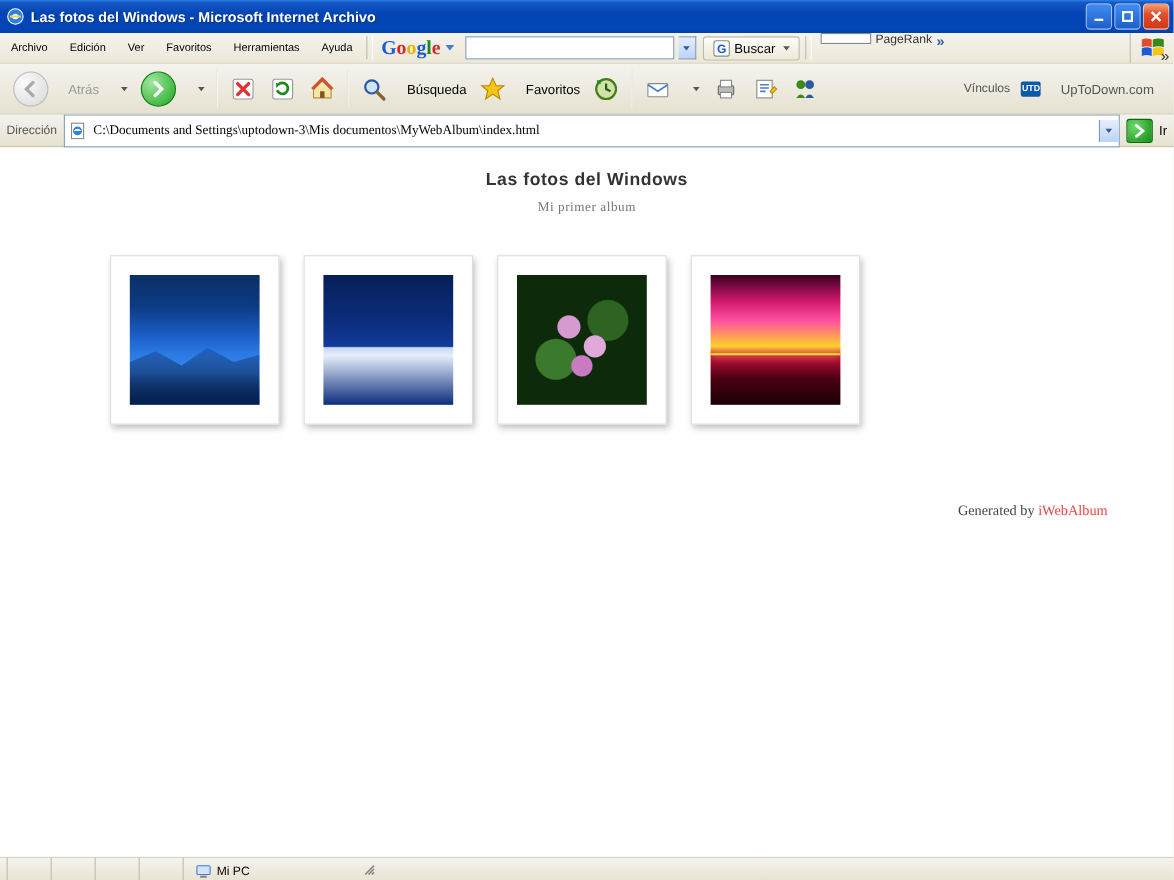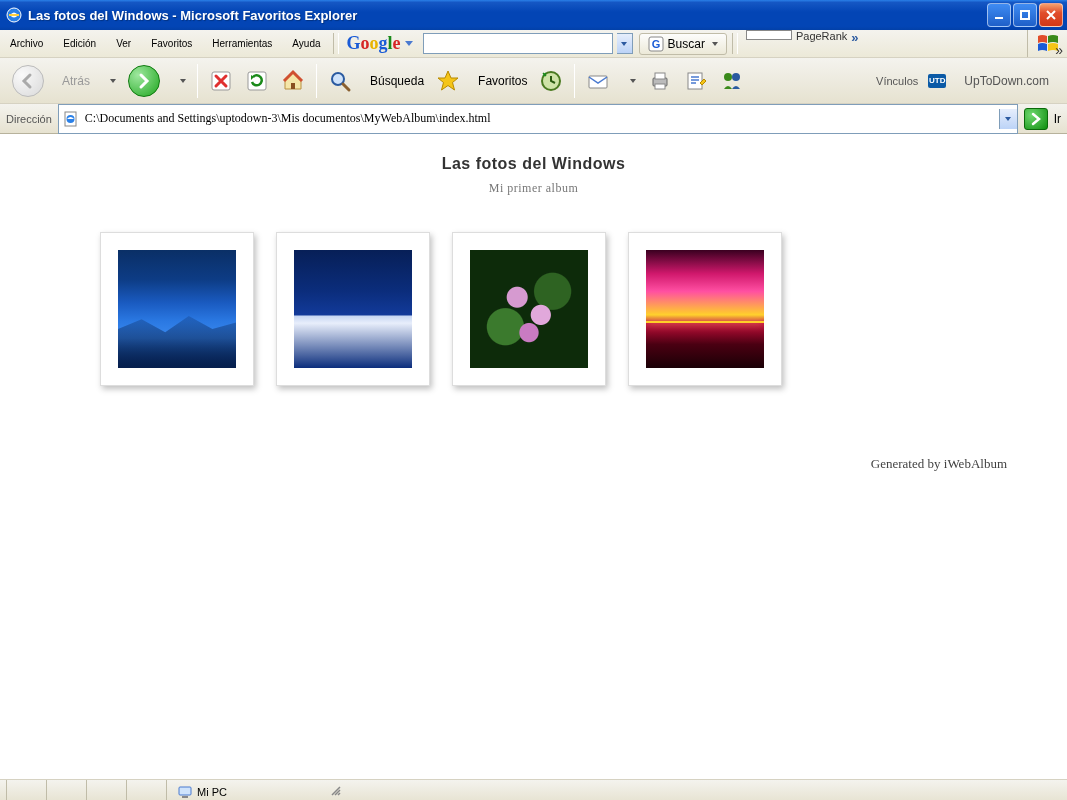--- a/index.html
+++ b/index.html
@@ -59,21 +59,21 @@
 
 
 .viewport { background: #fff; height: 645px; border-top: 1px solid #fff; overflow: auto; }
 .page { padding: 20px 40px 30px 40px; }
 .page h1 { text-align: center; font-family: "Trebuchet MS", Verdana, sans-serif; font-size: 16px; font-weight: bold; color: #333; letter-spacing: 0.5px; }
 .page .subtitle { text-align: center; font-family: "Trebuchet MS", Verdana; font-size: 12px; color: #777; margin-top: 8px; letter-spacing: 0.5px;}
 .thumbs { display: flex; gap: 22px; margin-top: 36px; padding-left: 60px; }
 .thumb { width: 154px; height: 154px; background: #fff; border: 1px solid #ddd; box-shadow: 2px 3px 6px rgba(0,0,0,.25); display: flex; align-items: center; justify-content: center; cursor: pointer; }
 .thumb .img { width: 118px; height: 118px; }
 .generated { text-align: right; margin-top: 70px; font-family: "Trebuchet MS", Verdana; font-size: 13px; color: #444; padding-right: 20px; }
-.generated a { color: #404040; text-decoration: none; cursor: pointer; }
+.generated a { color: #ef4444; text-decoration: none; cursor: pointer; }
 
 
 .statusbar { height: 24px; background: linear-gradient(to bottom, #f4f3ee, #e6e2d0); border-top: 1px solid #d6d2c2; display: flex; align-items: center; font-size: 11px; padding: 0 6px; }
 .statusbar .left { display: flex; align-items: center; gap: 6px; flex: 1; }
 .statusbar .panel { border-left: 1px solid #c0bca8; padding: 0 10px; height: 100%; display: flex; align-items: center; gap: 4px; min-width: 40px;}
 .statusbar .zone { min-width: 160px; }
 .statusbar .grip { width: 16px; display: flex; align-items: flex-end; justify-content: flex-end; padding-bottom: 2px; }
 .statusbar .grip svg { width: 12px; height: 12px; }
 
 
@@ -86,21 +86,21 @@
 </style>
 </head>
 <body>
 
 <div class="titlebar">
   <svg class="ie-icon" viewBox="0 0 16 16">
       <circle cx="8" cy="8" r="7" fill="#2a80e8" stroke="#fff" stroke-width="1"></circle>
       <path d="M4 8 Q8 3 12 8 Q8 13 4 8" fill="#fff"></path>
       <path d="M3 8 h10" stroke="#ffd040" stroke-width="2"></path>
     </svg>
-  <div class="title-text">Las fotos del Windows - Microsoft Favoritos Explorer</div>
+  <div class="title-text">Las fotos del Windows - Microsoft Internet Archivo</div>
   <div class="winbtns">
     <div class="winbtn min">
         <svg width="10" height="10">
           <rect x="1" y="7" width="8" height="2" fill="#fff"></rect>
         </svg>
       </div>
     <div class="winbtn max">
         <svg width="10" height="10">
           <rect x="1" y="1" width="8" height="8" fill="none" stroke="#fff" stroke-width="2"></rect>
         </svg>

